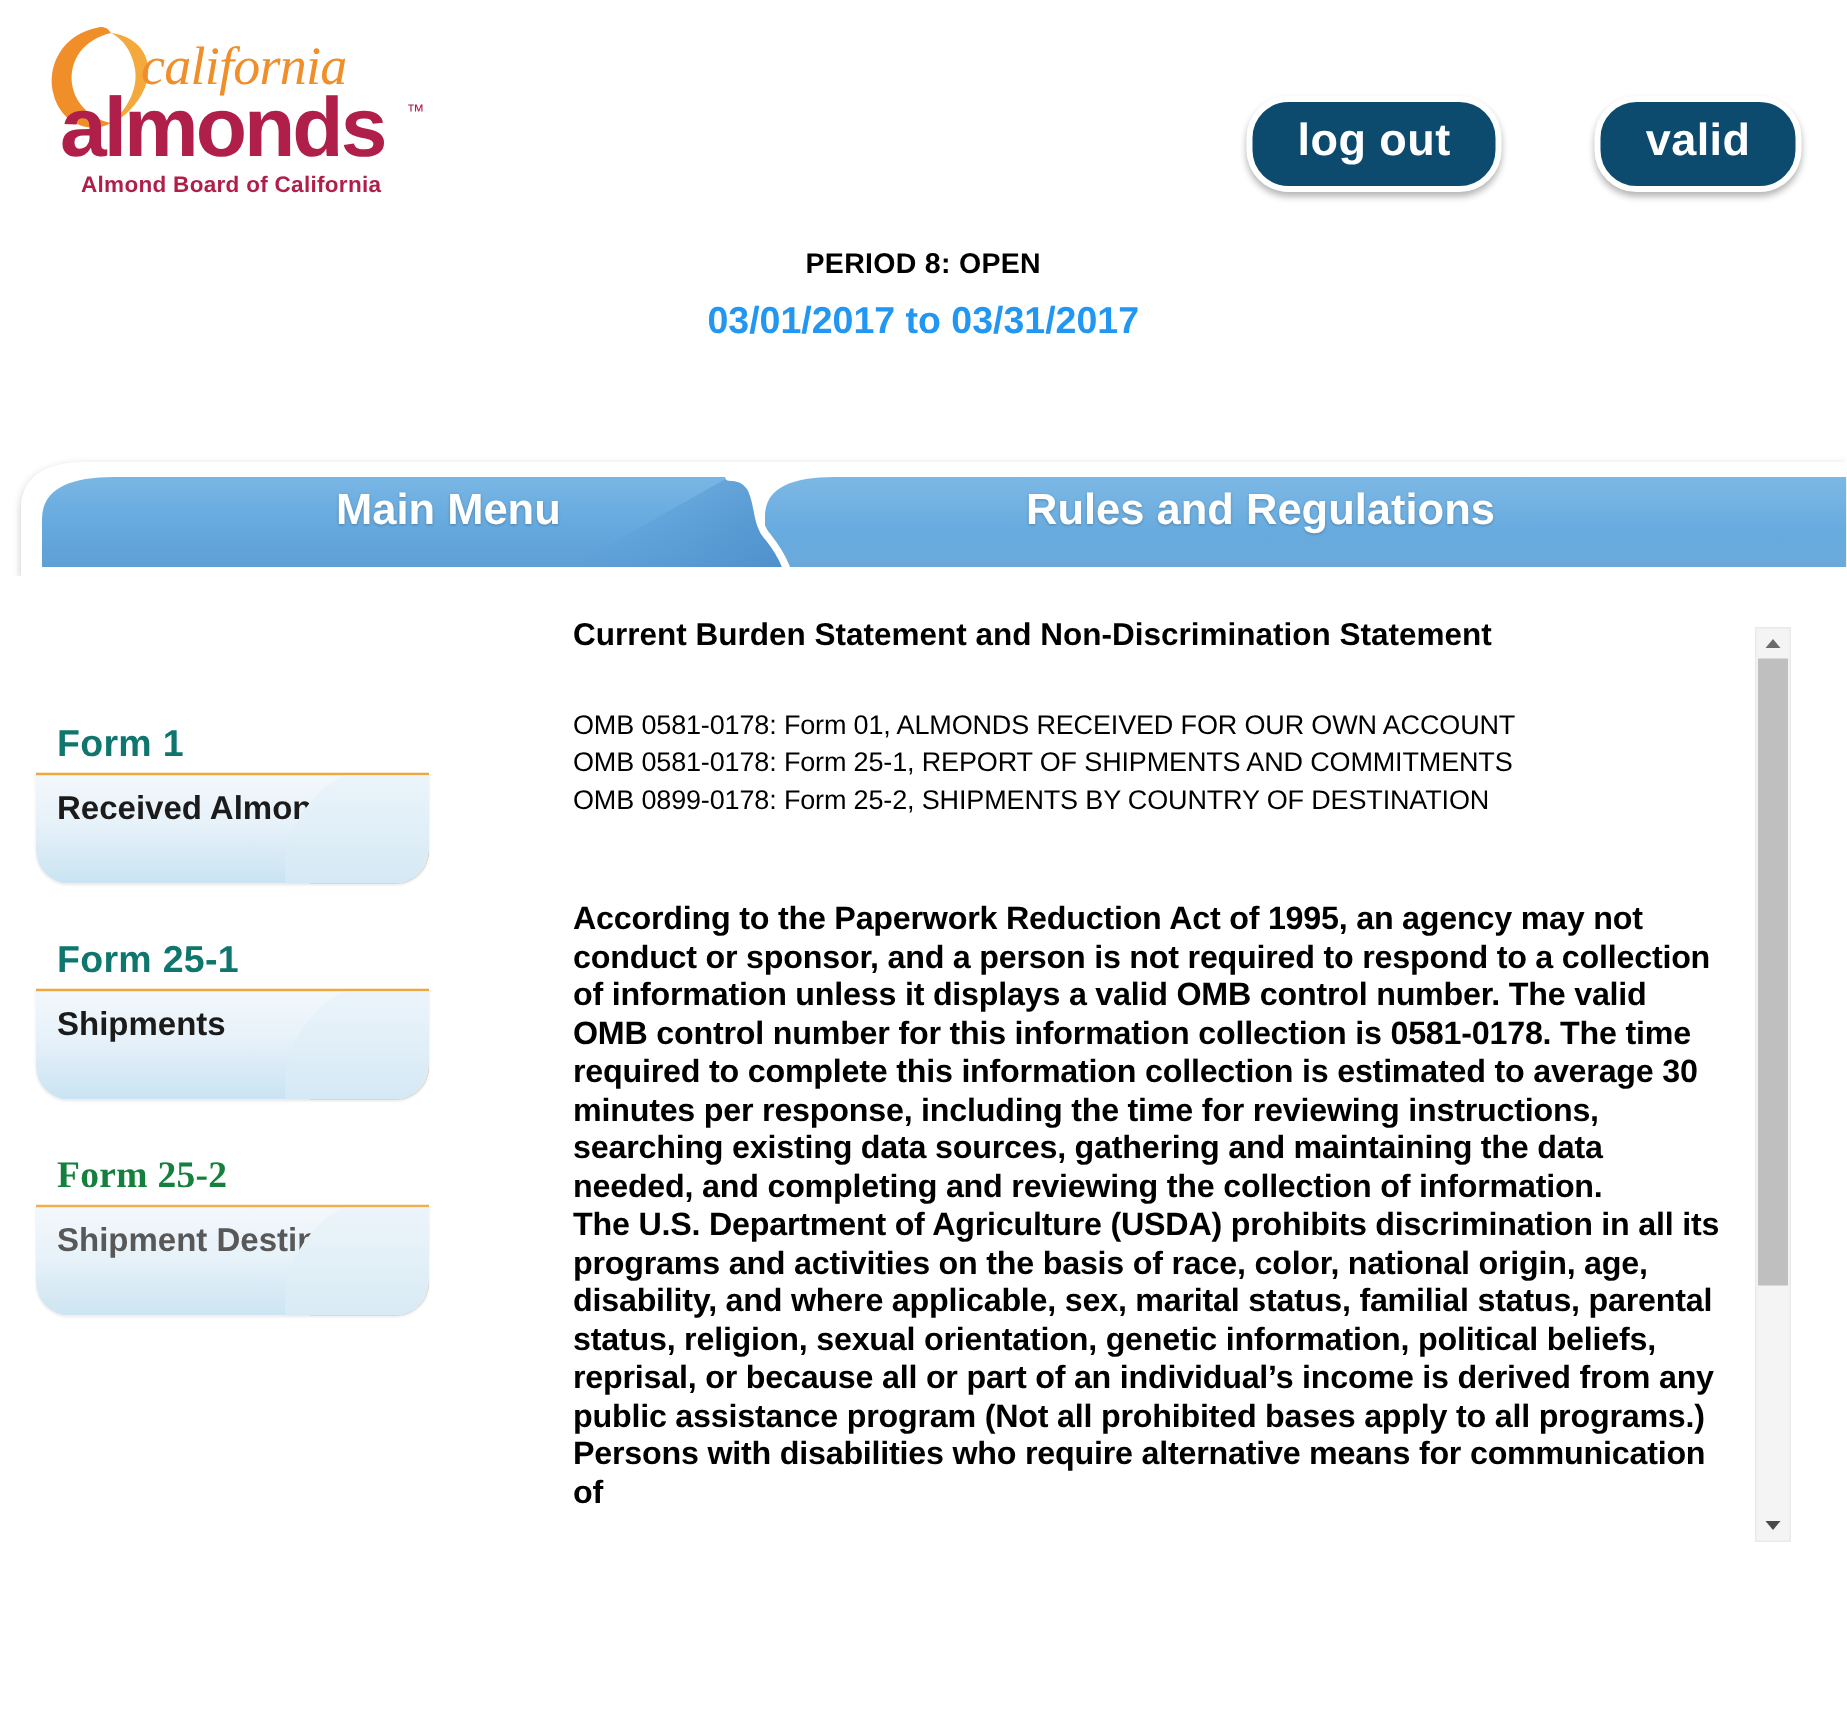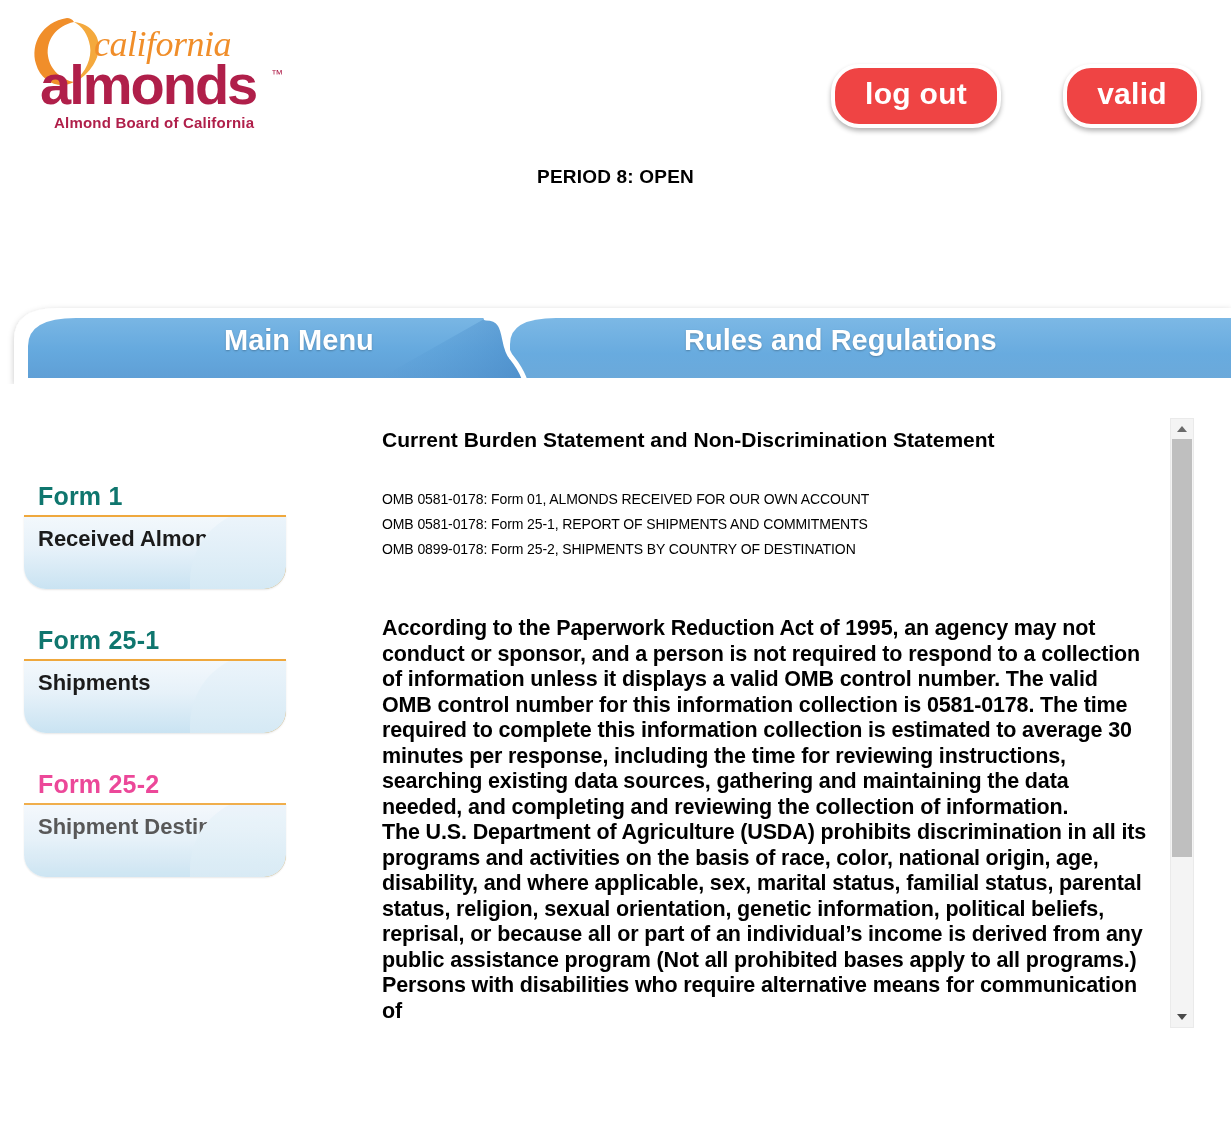--- a/index.html
+++ b/index.html
@@ -34,21 +34,21 @@
   #header-buttons {
     position: absolute;
     right: 30px;
     top: 64px;
     display: flex;
     gap: 62px;
     align-items: center;
   }
   .pill-btn {
     display: inline-block;
-    background: #ef4444;
+    background: #0c4a6e;
     color: #ffffff;
     font-size: 30px;
     font-weight: bold;
     letter-spacing: 0.3px;
     padding: 6px 30px 10px 30px;
     border-radius: 28px;
     border: 4px solid #ffffff;
     box-shadow: 0 3px 5px rgba(0,0,0,0.30);
     text-align: center;
     line-height: 40px;
@@ -171,48 +171,48 @@
     content: "";
     position: absolute;
     left: -16px;
     top: -18px;
     width: 118px;
     height: 112px;
     background: linear-gradient(to bottom, #eef5fb 0%, #dbecf6 55%, #cae4f2 100%);
     border-radius: 72px 0 0 0;
   }
   .form-card.dimmed .form-card-title { color: #e0a martin; }
-  .form-card.dimmed .form-card-title { color: #ec4899; }
+  .form-card.dimmed .form-card-title { color: #15803d; font-family: Liberation Serif, serif; }
   .form-card.dimmed .form-card-label { color: #4a4a4a; font-weight: bold; }
   .form-card.dimmed .form-card-body { opacity: 0.92; }
 
   
   #main-panel {
     position: absolute;
     left: 378px;
-    top: 42px;
+    top: 26px;
     width: 790px;
     height: 648px;
     overflow: hidden;
   }
   #doc {
     position: absolute;
     left: 0;
     top: 0;
     width: 772px;
   }
   #doc-heading {
     font-size: 21px;
     font-weight: bold;
     color: #000000;
     line-height: 27px;
     margin: 0 0 34px 4px;
   }
   .omb-line {
-    font-size: 14px;
+    font-size: 18px;
     color: #000000;
     line-height: 25px;
     margin-left: 4px;
     letter-spacing: -0.1px;
   }
   .doc-para {
     font-size: 21.5px;
     font-weight: bold;
     color: #000000;
     line-height: 25.5px;
@@ -284,20 +284,21 @@
   </div>
 
   <div id="header-buttons">
     <div class="pill-btn">log out</div>
     <div class="pill-btn">valid</div>
   </div>
 </div>
 
 <div id="period-block">
   <div id="period-title">PERIOD 8: OPEN</div>
+  <div id="period-dates">03/01/2017 to 03/31/2017</div>
 </div>
 
 <div id="tabbar">
   <svg width="1231" height="88" viewBox="0 0 1231 88" xmlns="http://www.w3.org/2000/svg">
     <defs>
       <linearGradient id="tabGradL" x1="0" y1="0" x2="0" y2="1">
         <stop offset="0%" stop-color="#79b6e4"></stop>
         <stop offset="55%" stop-color="#65a9de"></stop>
         <stop offset="100%" stop-color="#5f9fd6"></stop>
       </linearGradient>

